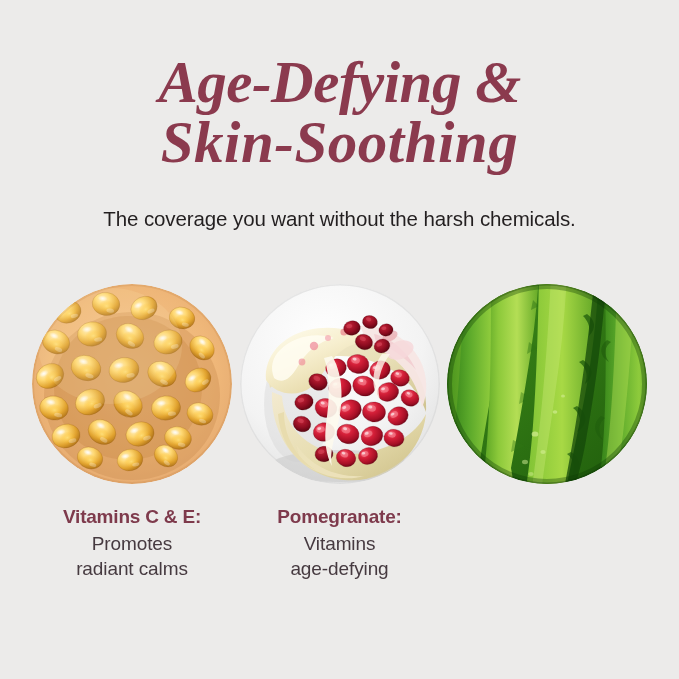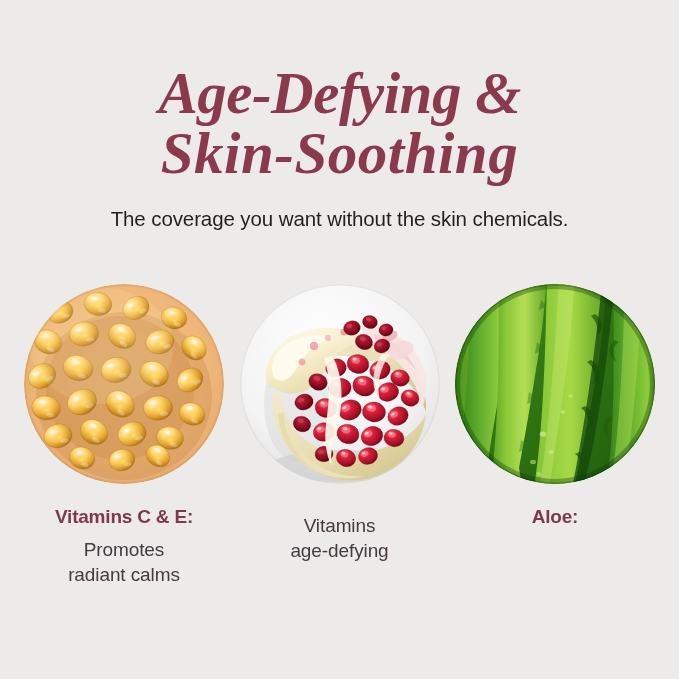--- a/index.html
+++ b/index.html
@@ -17,21 +17,21 @@
   .page {
     position: absolute;
     inset: 0;
     background: #ecebea;
   }
 
   
   .headline {
     position: absolute;
     left: 0;
-    top: 63px;
+    top: 52px;
     width: 679px;
     text-align: center;
     font-family: "Liberation Serif", serif;
     font-style: italic;
     font-weight: bold;
     font-size: 59px;
     line-height: 60px;
     color: #8b3a4e;
     letter-spacing: -0.5px;
   }
@@ -57,21 +57,21 @@
   }
 
   
   .columns {
     position: absolute;
     left: 0;
     top: 284px;
     width: 679px;
     display: flex;
     justify-content: space-between;
-    padding: 0 24px;
+    padding: 0 32px;
     box-sizing: border-box;
   }
   .col {
     width: 200px;
     display: flex;
     flex-direction: column;
     align-items: center;
   }
   .circle {
     width: 200px;
@@ -95,38 +95,38 @@
     font-size: 19px;
     font-weight: bold;
     color: #7e3a4c;
     line-height: 24px;
     letter-spacing: -0.2px;
   }
   .caption-desc {
     font-size: 19px;
     color: #463a40;
     line-height: 25px;
-    margin-top: 8px;
+    margin-top: 2px;
     letter-spacing: -0.1px;
   }
   .caption-desc .dline {
     display: block;
   }
 </style>
 </head>
 <body>
 
 <div class="page">
 
   <div class="headline">
     <span class="hl-line hl-line-1">Age-Defying &amp;</span>
     <span class="hl-line hl-line-2">Skin-Soothing</span>
   </div>
 
-  <div class="subtitle">The coverage you want without the skin chemicals.</div>
+  <div class="subtitle">The coverage you want without the harsh chemicals.</div>
 
   <div class="columns">
 
     <div class="col">
       <div class="circle">
         <svg viewBox="0 0 200 200" xmlns="http://www.w3.org/2000/svg" aria-hidden="true">
           <defs>
             <radialGradient id="capBg" cx="50%" cy="45%" r="70%">
               <stop offset="0%" stop-color="#f6c892"></stop>
               <stop offset="60%" stop-color="#efb779"></stop>
@@ -321,20 +321,21 @@
             <path d="M150 70 C140 84 136 100 140 116 C130 104 132 84 142 70 Z" fill="#fdf8ec" opacity="0.8"></path>
 
             <path d="M56 160 C70 182 96 194 124 192 C104 198 76 192 60 176 Z" fill="#ece2bb" opacity="0.95"></path>
             <path d="M44 128 C44 152 56 174 76 186 C54 178 40 156 38 130 Z" fill="#e8dcae"></path>
 
             <circle cx="100" cy="100" r="100" fill="none" stroke="#d6d6d6" stroke-width="3" opacity="0.55"></circle>
           </g>
         </svg>
       </div>
       <div class="caption-block">
+        <div class="caption-title">Pomegranate:</div>
         <div class="caption-desc">
           <span class="dline">Vitamins</span>
           <span class="dline">age-defying</span>
         </div>
       </div>
     </div>
 
     <div class="col">
       <div class="circle">
         <svg viewBox="0 0 200 200" xmlns="http://www.w3.org/2000/svg" aria-hidden="true">
@@ -408,18 +409,17 @@
             <ellipse cx="108" cy="128" rx="2.4" ry="1.8" fill="#e2f5ad" opacity="0.5"></ellipse>
             <ellipse cx="116" cy="112" rx="2" ry="1.5" fill="#e2f5ad" opacity="0.45"></ellipse>
             <ellipse cx="84" cy="190" rx="2.6" ry="2" fill="#d8f09a" opacity="0.45"></ellipse>
 
             <circle cx="100" cy="100" r="100" fill="none" stroke="#0f3b07" stroke-width="10" opacity="0.35"></circle>
             <circle cx="100" cy="100" r="100" fill="none" stroke="#0a2c05" stroke-width="3" opacity="0.3"></circle>
           </g>
         </svg>
       </div>
       <div class="caption-block">
-        <div class="caption-title">Aloe:</div>
       </div>
     </div>
 
   </div>
 </div>
 
 </body></html>

